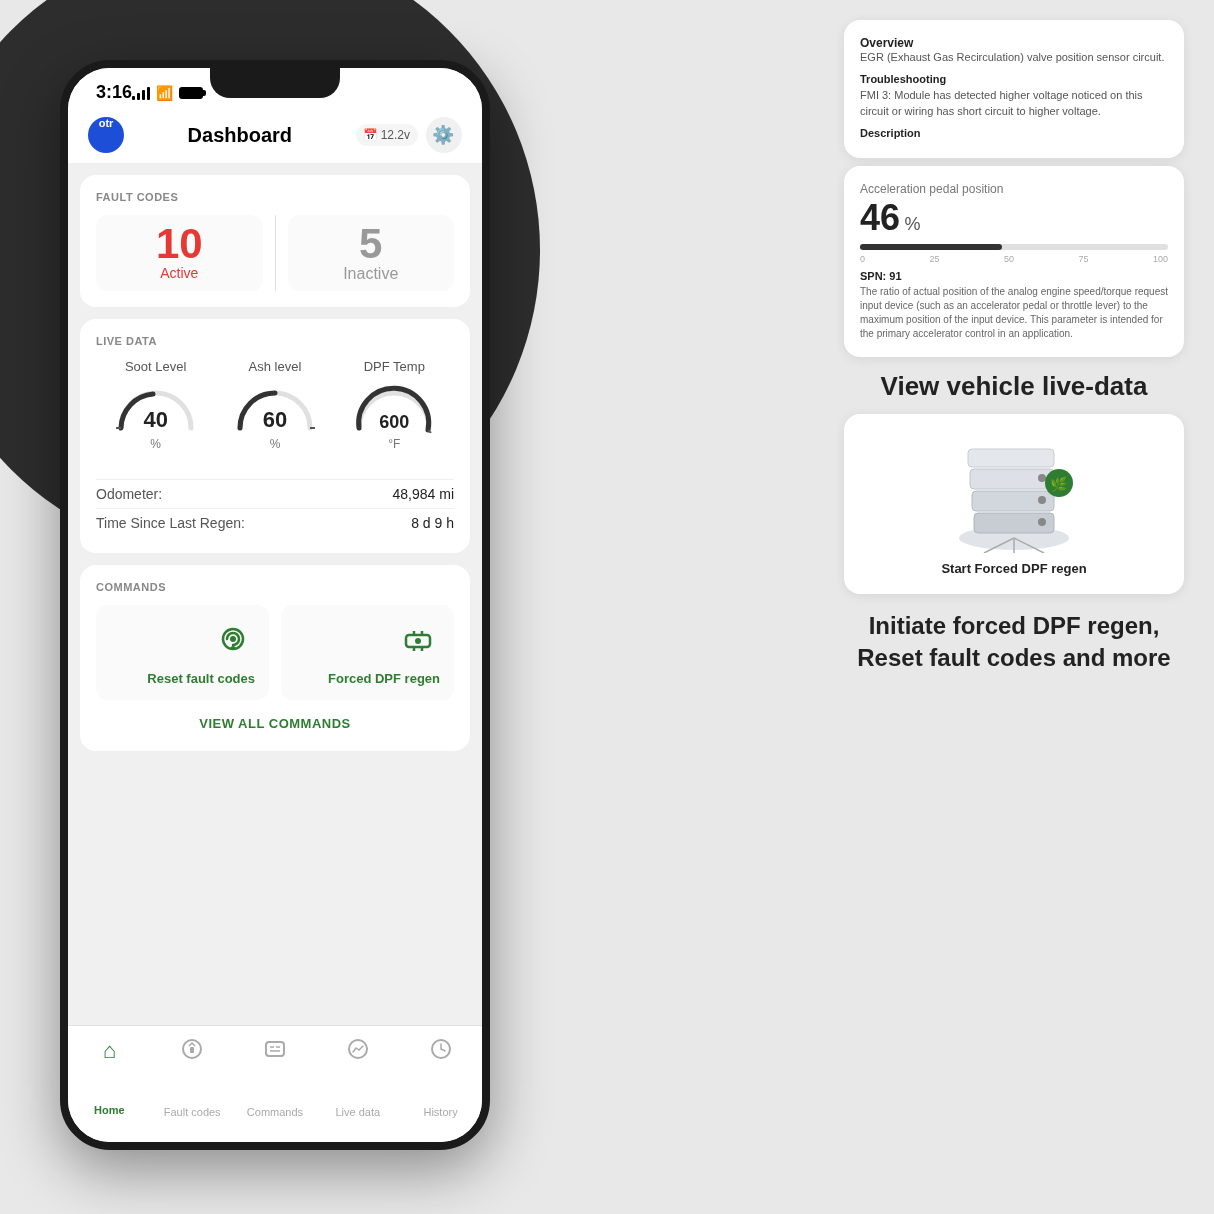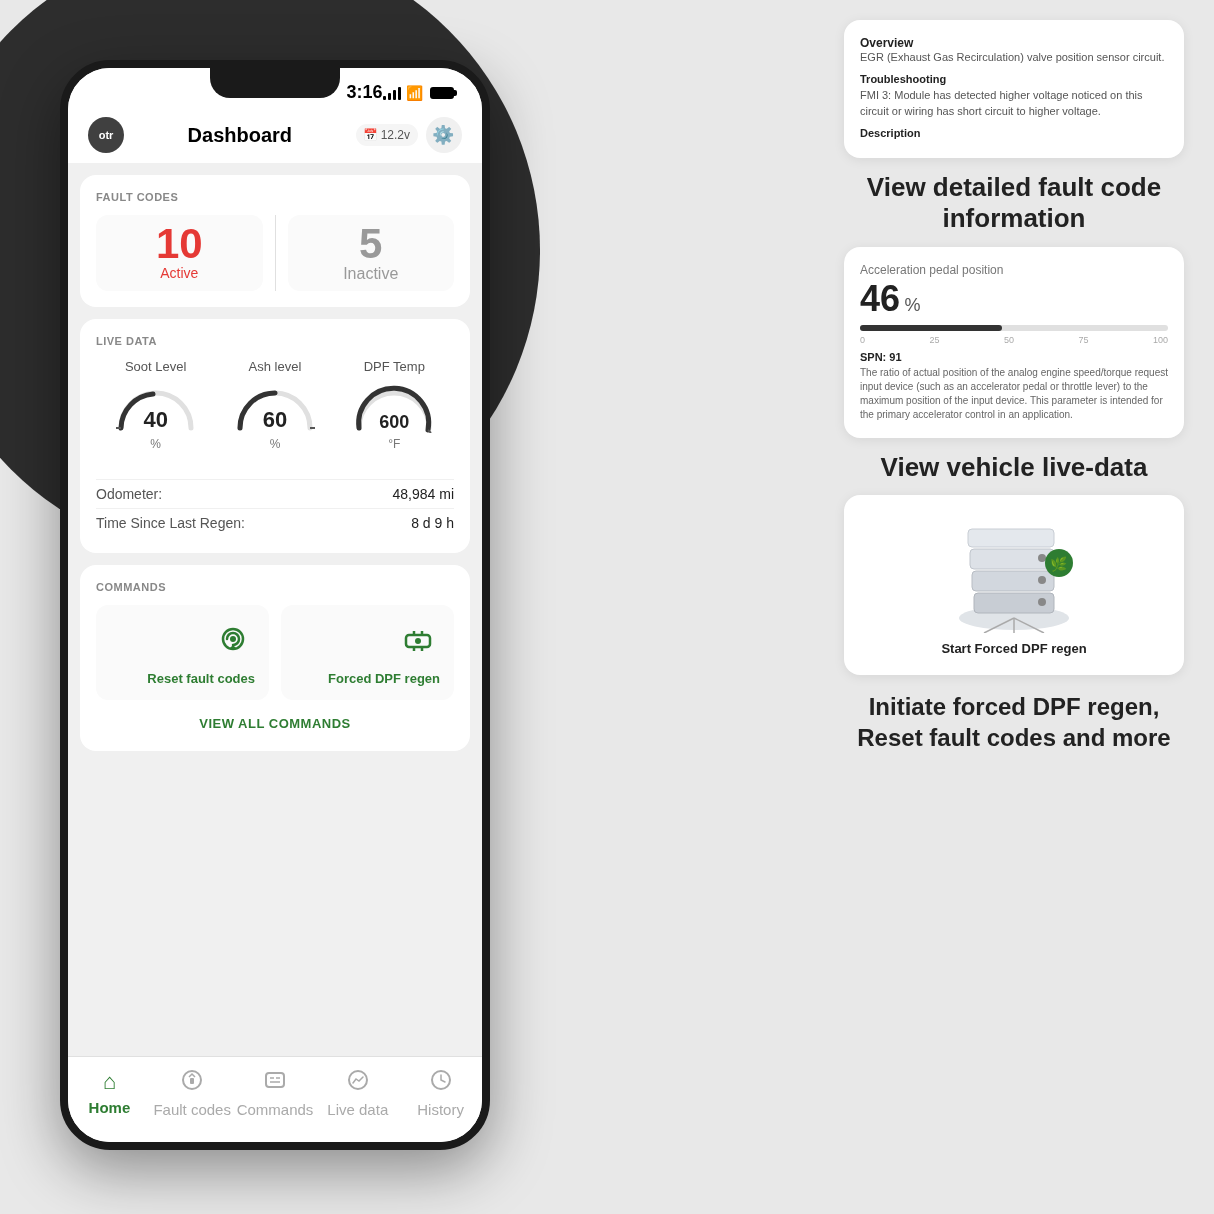--- a/index.html
+++ b/index.html
@@ -41,21 +41,21 @@
       box-shadow: 0 20px 60px rgba(0,0,0,0.4);
       overflow: hidden;
       position: relative;
       display: flex;
       flex-direction: column;
     }
 
     
     .status-bar {
       display: flex;
-      justify-content: flex-end;
+      justify-content: flex-start;
       align-items: center;
       padding: 14px 28px 4px;
       background: white;
     }
 
     .status-time {
       font-size: 18px;
       font-weight: 600;
       color: #000;
     }
@@ -110,24 +110,23 @@
       display: flex;
       align-items: center;
       justify-content: space-between;
       padding: 10px 20px;
       background: white;
     }
 
     .otr-logo {
       width: 36px;
       height: 36px;
-      background: #404040;
+      background: #1d4ed8;
       border-radius: 50%;
       display: flex;
-      align-items: center;
       justify-content: center;
       color: white;
       font-size: 11px;
       font-weight: 700;
     }
 
     .header-title {
       font-size: 20px;
       font-weight: 700;
       color: #000;
@@ -364,22 +363,23 @@
     .nav-icon {
       font-size: 22px;
       color: #aaa;
     }
 
     .nav-icon.active {
       color: #2e7d32;
     }
 
     .nav-label {
-      font-size: 15px;
+      font-size: 11px;
       color: #aaa;
+      margin-top: 36px;
     }
 
     .nav-label.active {
       color: #2e7d32;
       font-weight: 600;
     }
 
     
     .right-panel {
       position: absolute;
@@ -735,21 +735,20 @@
 
 <div class="right-panel">
 
   <div class="info-card">
     <div class="info-card-title">Overview</div>
     <div class="info-card-text">EGR (Exhaust Gas Recirculation) valve position sensor circuit.</div>
     <div class="info-card-subtitle">Troubleshooting</div>
     <div class="info-card-text">FMI 3: Module has detected higher voltage noticed on this circuit or wiring has short circuit to higher voltage.</div>
     <div class="info-card-subtitle">Description</div>
   </div>
-  <div class="feature-heading">View detailed fault code information</div>
 
   <div class="live-data-card">
     <div class="ld-label">Acceleration pedal position</div>
     <div>
       <span class="ld-value">46</span>
       <span class="ld-unit">%</span>
     </div>
     <div class="progress-bar-track">
       <div class="progress-bar-fill" style="width: 46%;"></div>
     </div>

